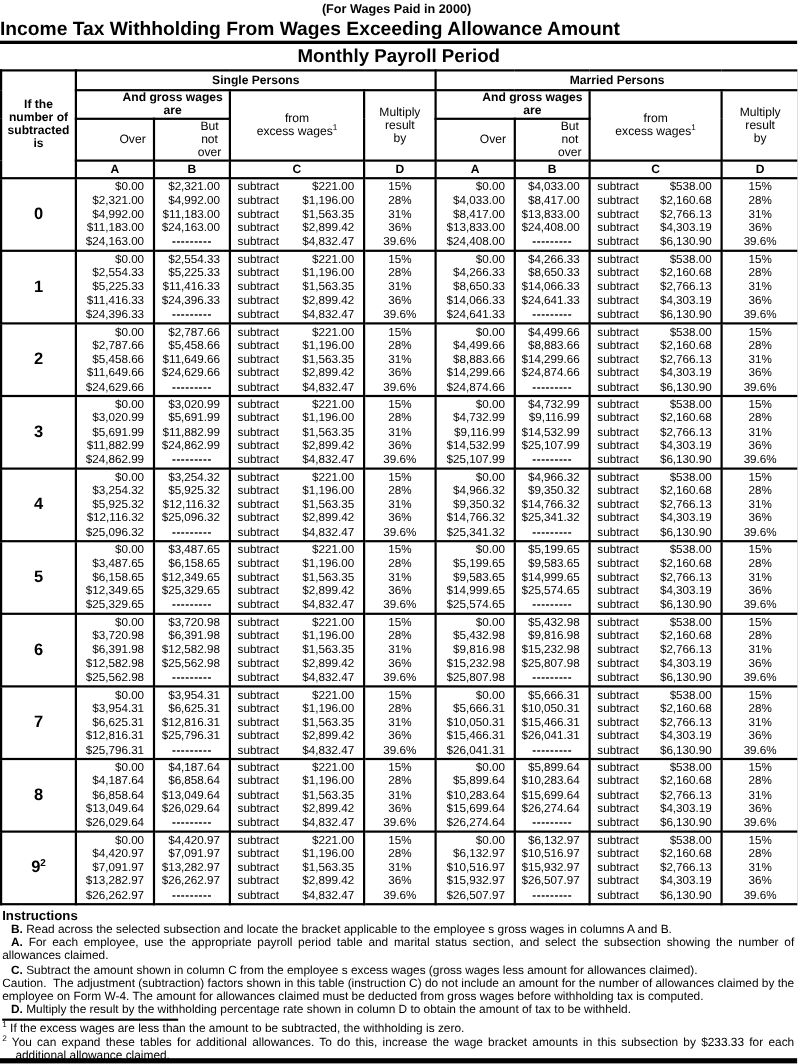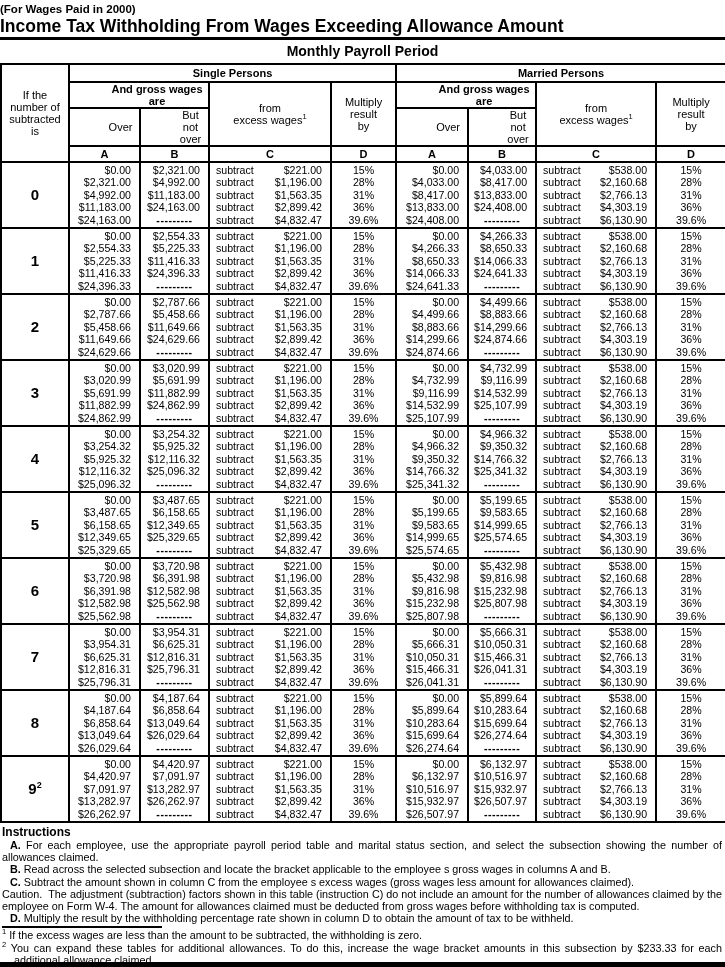--- a/index.html
+++ b/index.html
@@ -1,28 +1,28 @@
 <!DOCTYPE html>
 <html><head>
 <meta charset="utf-8">
 <style>
   html,body{margin:0;padding:0;background:#fff;color:#000;}
   body{width:725px;font-family:"Liberation Sans",sans-serif;-webkit-font-smoothing:none;}
   .page{position:relative;width:725px;height:967px;overflow:hidden;background:#fff;}
 
-  .hdr-note{text-align:left;font-weight:bold;font-size:11.5px;line-height:13px;padding:3px 4px 0 0;}
+  .hdr-note{text-align:center;font-weight:bold;font-size:11.5px;line-height:13px;padding:3px 4px 0 0;}
   .title1{text-align:center;font-weight:bold;font-size:14.5px;line-height:16px;}
   .title2{text-align:left;font-weight:bold;font-size:17.5px;line-height:20px;}
   .rule{height:3px;background:#000;margin-top:1px;}
-  .period{text-align:center;font-weight:bold;font-size:14px;line-height:16px;padding:3px 0 4px 0;}
+  .period{text-align:center;font-weight:bold;font-size:17px;line-height:16px;padding:3px 0 4px 0;}
 
   table.wb{border-collapse:collapse;table-layout:fixed;width:725px;}
   .wb th,.wb td{border:2px solid #000;padding:0;margin:0;overflow:hidden;}
   .wb thead th{font-size:11px;line-height:12px;text-align:center;vertical-align:middle;}
-  th.allow-hdr{font-weight:normal;font-size:11px;line-height:12.5px;margin-top:36px;}
+  th.allow-hdr{font-weight:bold;font-size:11px;line-height:12.5px;margin-top:36px;}
   th.sec{font-weight:bold;font-size:12px;height:16px;}
   th.gross{font-weight:bold;font-size:11px;height:14px;padding-left:36px;}
   th.twoRow{font-weight:normal;}
   th.plain{font-weight:normal;height:27px;padding-left:32px;}
   th.letter{font-weight:bold;font-size:12.5px;height:14px;}
   sup{font-size:7.5px;vertical-align:super;line-height:0;}
 
   tbody tr{height:66px;}
   tbody td{vertical-align:middle;font-size:10.6px;line-height:12.45px;}
   .ln{height:12.45px;white-space:nowrap;}
@@ -1008,22 +1008,22 @@
             <div class="ln">31%</div>
             <div class="ln">36%</div>
             <div class="ln">39.6%</div>
           </td>
         </tr>
       </tbody>
   </table>
 
   <div class="instr">
     <div class="ins-h">Instructions</div>
+    <p class="lettered"><b>B.</b> <span>Read across the selected subsection and locate the bracket applicable to the employee s gross wages in columns A and B.</span></p>
     <p class="lettered"><b>A.</b> <span>For each employee, use the appropriate payroll period table and marital status section, and select the subsection showing the number of allowances claimed.</span></p>
-    <p class="lettered"><b>B.</b> <span>Read across the selected subsection and locate the bracket applicable to the employee s gross wages in columns A and B.</span></p>
     <p class="lettered"><b>C.</b> <span>Subtract the amount shown in column C from the employee s excess wages (gross wages less amount for allowances claimed).</span></p>
     <p><span>Caution.</span>&nbsp;&nbsp;<span>The adjustment (subtraction) factors shown in this table (instruction C) do not include an amount for the number of allowances claimed by the employee on Form W-4. The amount for allowances claimed must be deducted from gross wages before withholding tax is computed.</span></p>
     <p class="lettered"><b>D.</b> <span>Multiply the result by the withholding percentage rate shown in column D to obtain the amount of tax to be withheld.</span></p>
     <div class="fn-sep"></div>
     <p class="fn"><sup>1</sup> <span>If the excess wages are less than the amount to be subtracted, the withholding is zero.</span></p>
     <p class="fn"><sup>2</sup> <span>You can expand these tables for additional allowances. To do this, increase the wage bracket amounts in this subsection by $233.33 for each additional allowance claimed.</span></p>
   </div>
 
   <div class="bottom-bar"></div>
 </div>

